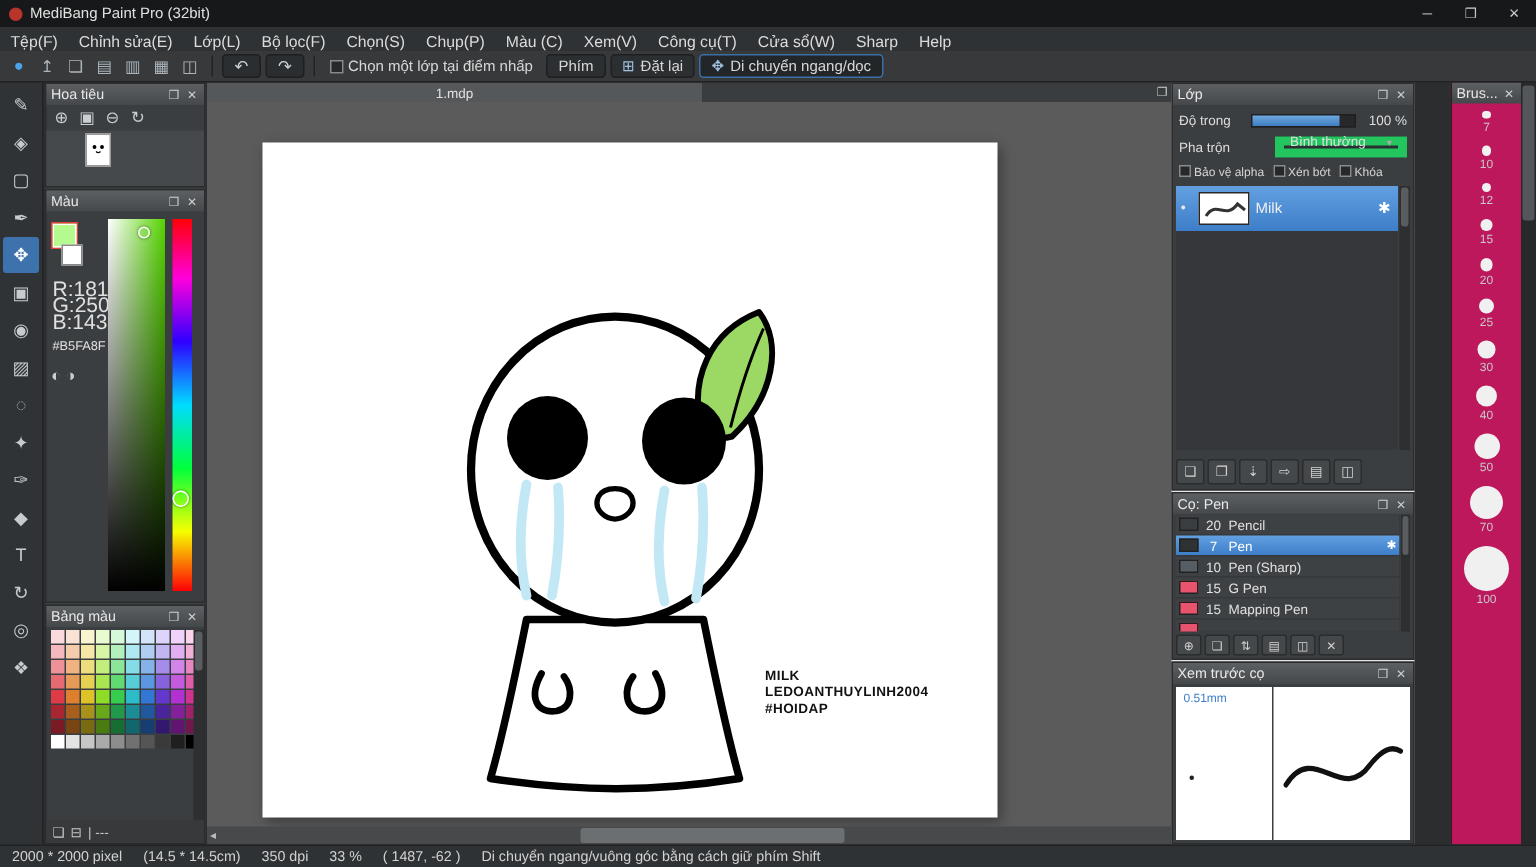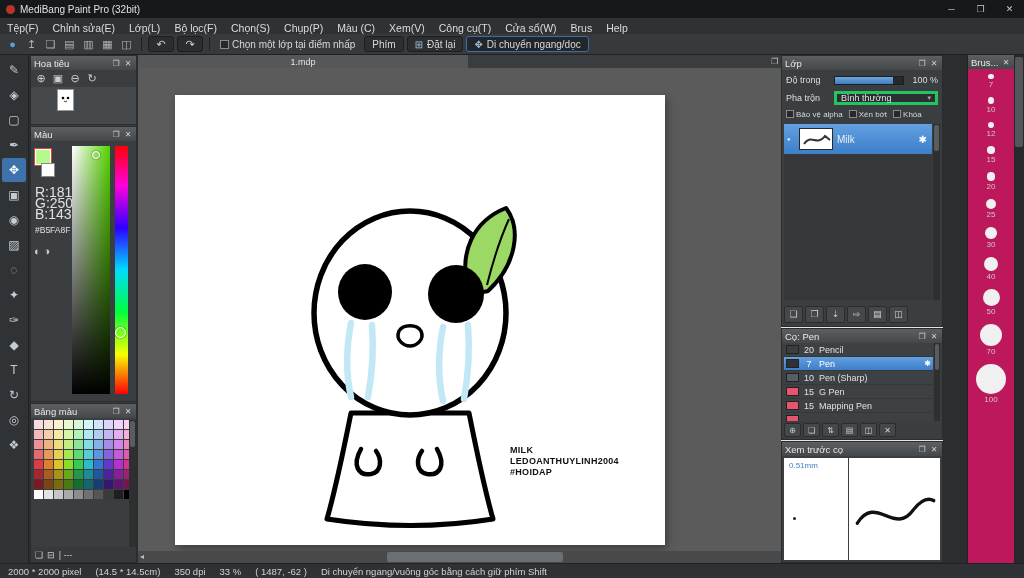--- a/index.html
+++ b/index.html
@@ -72,22 +72,22 @@
 .cv-hthumb{position:absolute;left:38%;width:27%;top:1px;bottom:1px;background:#6c6f71;border-radius:2px}
 .cv-harr{position:absolute;top:1px;font-size:8px;color:#bbb}
 
 .rightpanels{position:absolute;left:781px;top:55px;width:162px;bottom:15px;background:#e5e5e5}
 .layp{top:0;height:272px}
 .oprow{position:absolute;top:17px;left:4px;right:4px;height:14px;display:flex;align-items:center;gap:4px}
 .oplabel{font-size:9px;width:44px;color:#ddd;flex:none}
 .slider{flex:1;height:9px;background:#26282a;border:1px solid #1d1f21;position:relative}
 .slfill{position:absolute;left:0;top:0;bottom:0;width:86%;background:linear-gradient(#6fa8e0,#3f7dc0)}
 .opval{font-size:9px;width:30px;text-align:right;color:#ddd;flex:none}
-.blrow{position:absolute;top:34px;left:4px;right:4px;height:15px;display:flex;align-items:center;gap:4px}
-.select{flex:1;height:14px;background:#2c2f31;border:3px solid #22c55e;display:flex;align-items:center;padding:0 4px;font-size:9px;color:#e0e0e0}
+.blrow{position:absolute;top:34px;left:4px;right:4px;height:15px;display:flex;align-items:center;gap:20px}
+.select{flex:1;height:14px;background:#2c2f31;border:6px solid #22c55e;display:flex;align-items:flex-end;padding:0 4px;font-size:9px;color:#e0e0e0}
 .select .caret{margin-left:auto;font-size:7px;color:#aaa}
 .chkrow{position:absolute;top:52px;left:4px;right:2px;height:12px;display:flex;align-items:center;gap:6px}
 .chk{display:flex;align-items:center;gap:2px;font-size:8px;color:#d5d5d5;white-space:nowrap}
 .chk .box{width:8px;height:8px;border:1px solid #8a8a8a;background:#26282a;flex:none}
 .llist{position:absolute;top:68px;left:2px;right:10px;bottom:26px;background:#35373a;overflow:hidden}
 .lrow{height:30px;margin-bottom:1px;background:#4b4e51;display:flex;align-items:center;gap:4px;padding:0 3px}
 .lrow.sel{background:linear-gradient(#63a0e2,#3d7ec8)}
 .eye{font-size:6px;color:#e8e8e8;width:8px;flex:none}
 .lthumb{width:34px;height:22px;background:#fff;border:1px solid #26282a;overflow:hidden;flex:none}
 .lname{font-size:10px;color:#eee;flex:1}
@@ -143,21 +143,21 @@
 <span class="mitem">Tệp(F)</span>
     <span class="mitem">Chỉnh sửa(E)</span>
     <span class="mitem">Lớp(L)</span>
     <span class="mitem">Bộ lọc(F)</span>
     <span class="mitem">Chọn(S)</span>
     <span class="mitem">Chụp(P)</span>
     <span class="mitem">Màu (C)</span>
     <span class="mitem">Xem(V)</span>
     <span class="mitem">Công cụ(T)</span>
     <span class="mitem">Cửa sổ(W)</span>
-    <span class="mitem">Brus</span>
+    <span class="mitem">Sharp</span>
     <span class="mitem">Help</span>
   </div>
 
 <div class="toolbar">
   <div class="tb-icons">
 
   <span class="tbico accent">●</span>
       <span class="tbico">↥</span>
       <span class="tbico">❏</span>
       <span class="tbico">▤</span>

